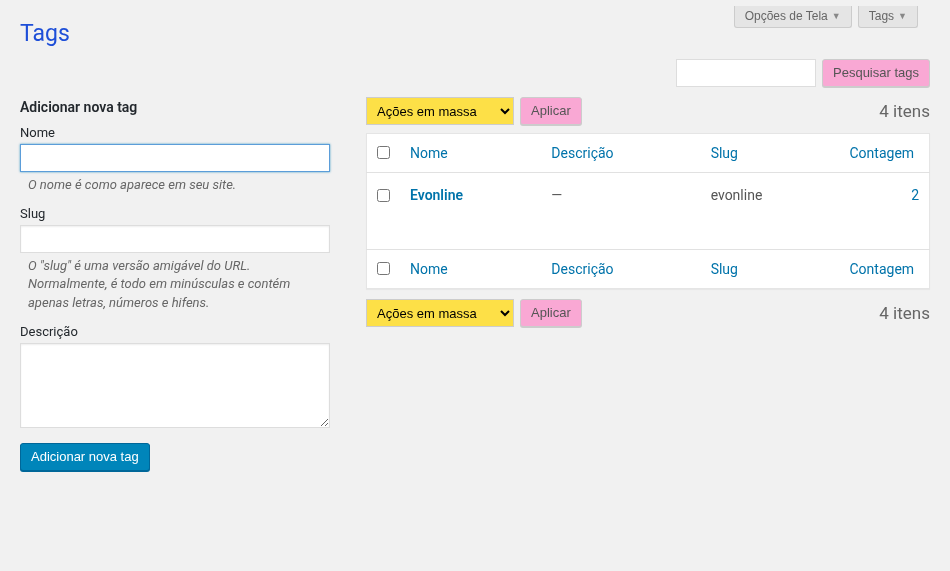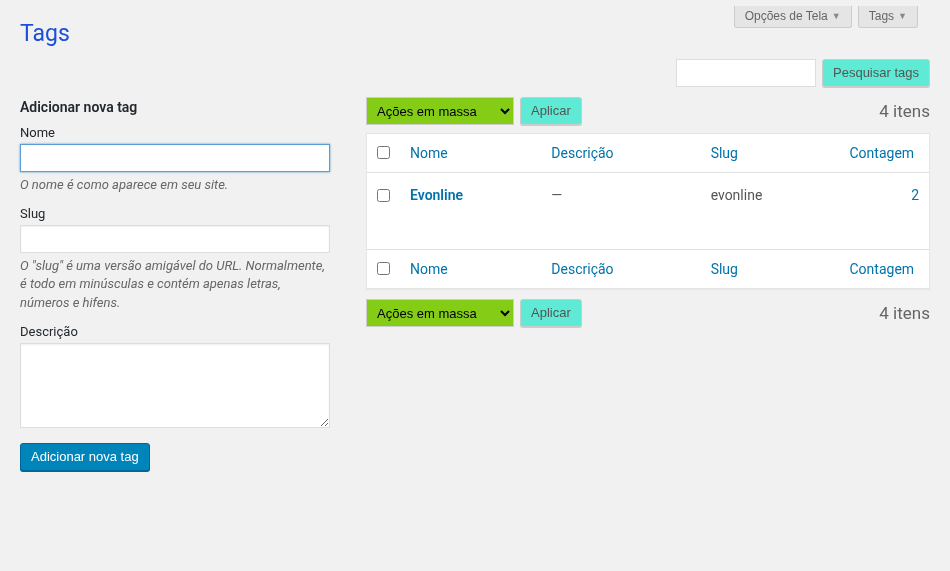--- a/index.html
+++ b/index.html
@@ -45,21 +45,21 @@
       margin: 8px 0 6px;
     }
     .search-wrap input[type="text"] {
       width: 140px;
       height: 28px;
       border: 1px solid #ddd;
       padding: 0 6px;
       background: #fff;
     }
     .button {
-      background: #5eead4;
+      background: #f9a8d4;
       border: 1px solid #ccc;
       color: #555;
       font-size: 13px;
       padding: 0 10px;
       height: 28px;
       line-height: 26px;
       border-radius: 3px;
       cursor: pointer;
       box-shadow: 0 1px 0 #ccc;
     }
@@ -99,33 +99,34 @@
       box-shadow: inset 0 1px 2px rgba(0,0,0,.07);
     }
     .form-field textarea { height: 85px; resize: both; font-family: inherit; }
     .form-field.focused input { border-color: #5b9dd9; box-shadow: 0 0 2px rgba(30,140,190,.8); }
     .form-field p.hint {
       color: #666;
       font-style: italic;
       font-size: 13px;
       margin-top: 4px;
       line-height: 1.4;
+      margin-left: 8px;
     }
     .tablenav {
       display: flex;
       align-items: center;
       justify-content: space-between;
       padding: 4px 0 8px;
     }
     .tablenav.bottom { padding: 10px 0 4px; }
     .bulk-actions { display: flex; gap: 6px; align-items: center; }
     select.bulk-sel {
       height: 28px;
       border: 1px solid #ccc;
-      background: #84cc16;
+      background: #fde047;
       font-size: 13px;
       padding: 0 20px 0 6px;
     }
     .item-count { color: #666; font-size: 17px; }
     table.wp-list {
       width: 100%;
       border-collapse: collapse;
       background: #fff;
       border: 1px solid #e5e5e5;
       box-shadow: 0 1px 1px rgba(0,0,0,.04);

